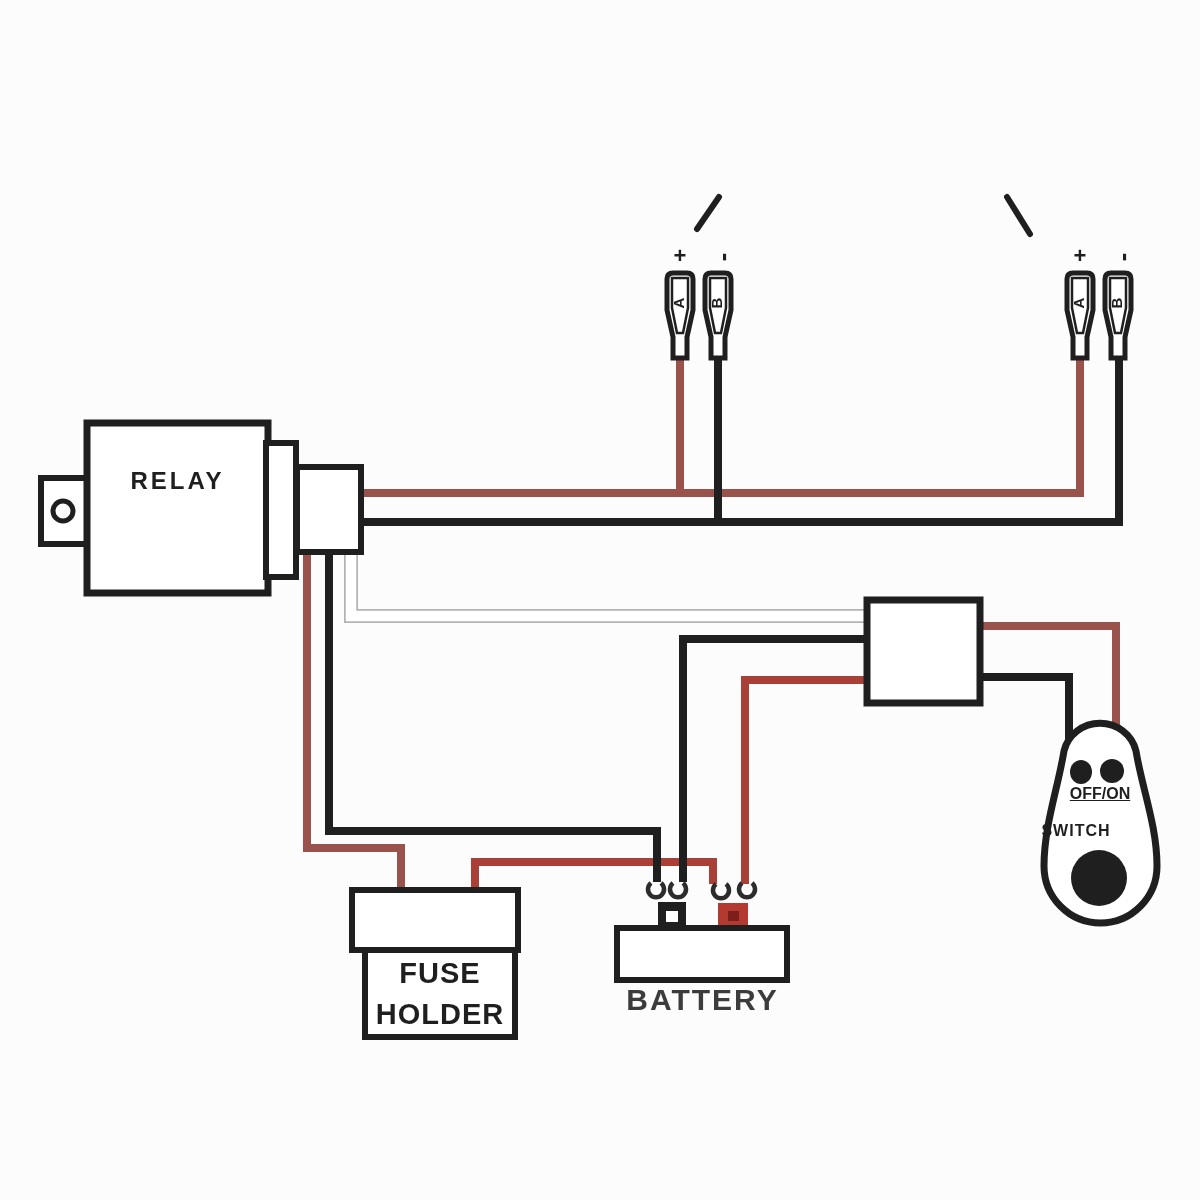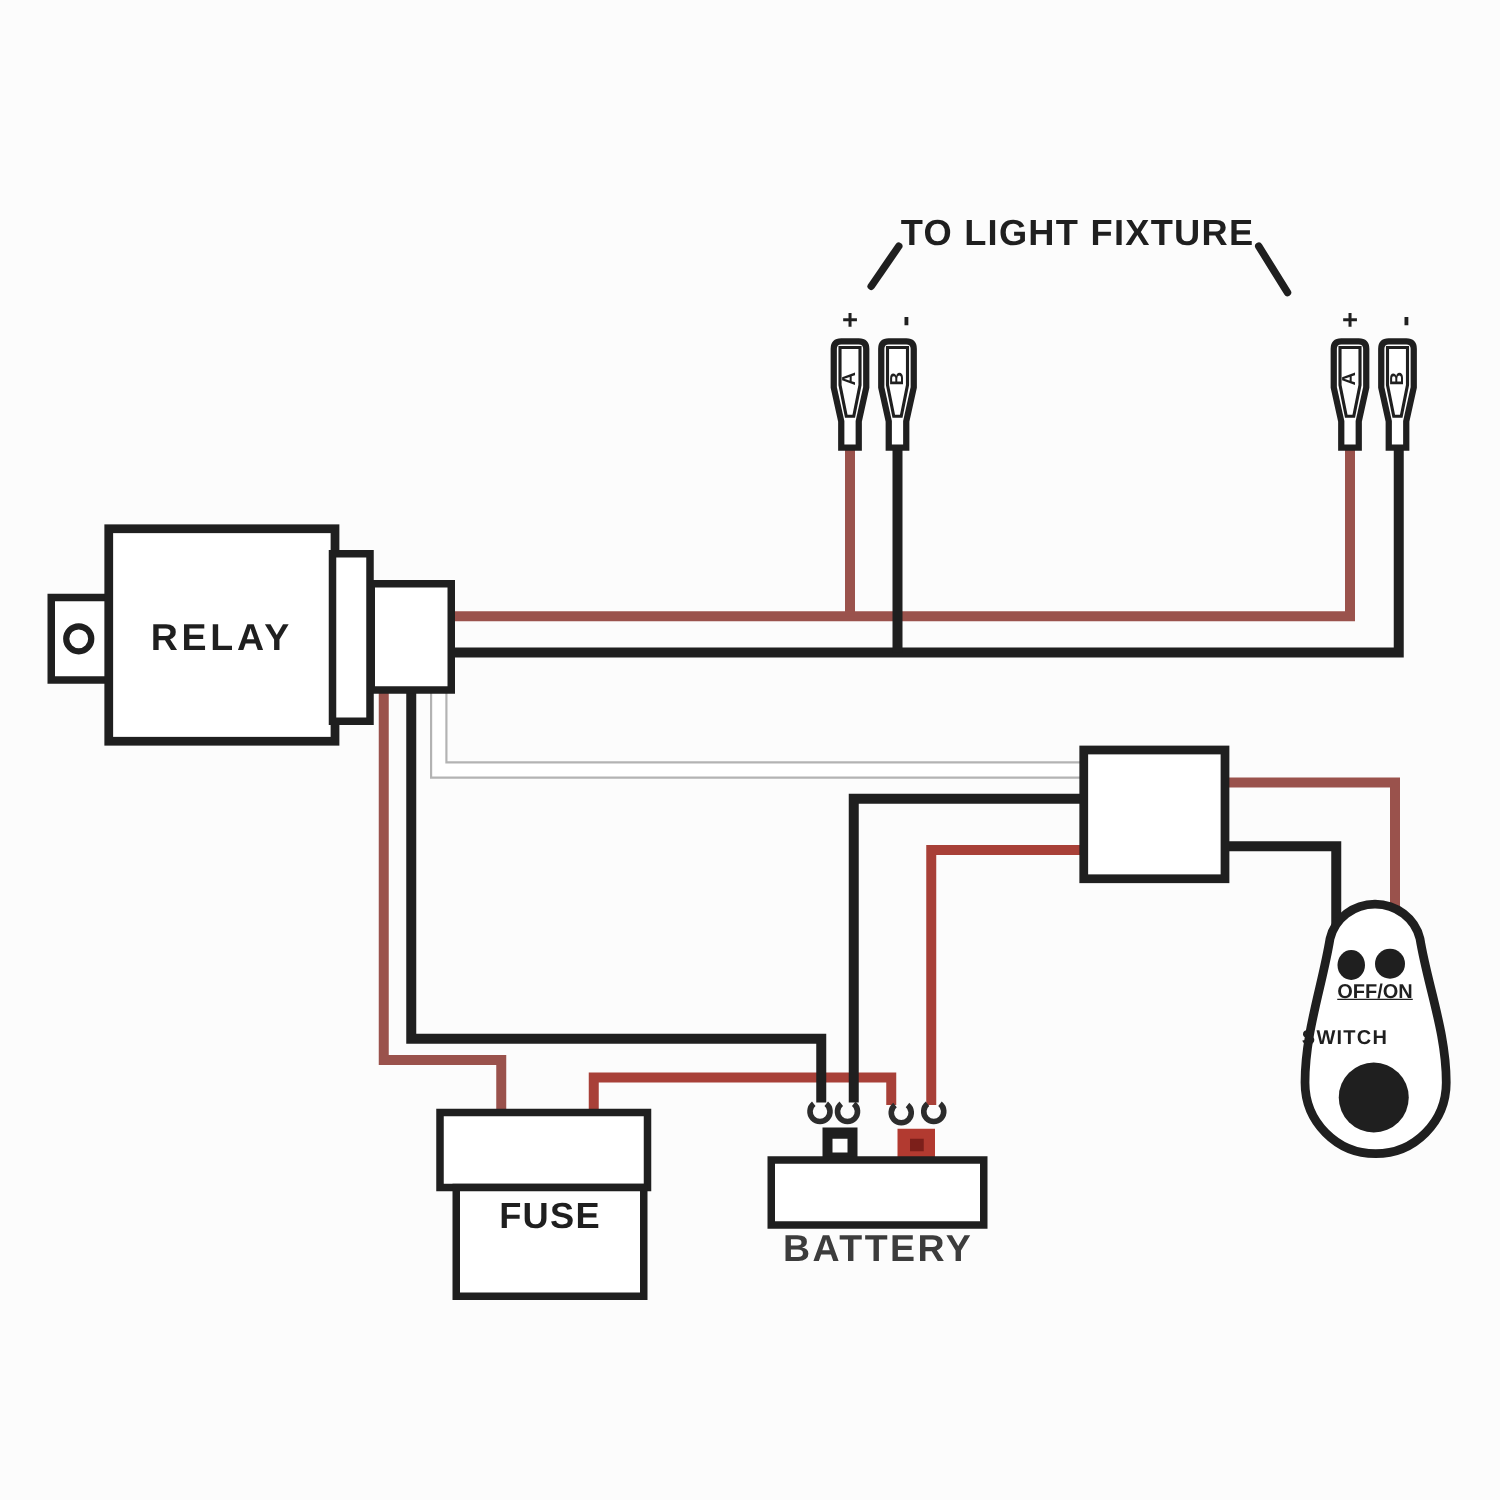--- a/index.html
+++ b/index.html
@@ -2,21 +2,21 @@
 <html style="--bg: #fcfcfc; --wire-black: #1f1f1f; --wire-red: #9a524c; --wire-red-bright: #a84038; --white-wire-casing: #b3b3b3; --component-stroke: #1f1f1f; --battery-pos: #b23a30; --battery-pos-mark: #7c1f1a; --text: #1f1f1f; --battery-text: #3c3c3c;"><head>
 <meta charset="utf-8">
 <style>
   html,body{margin:0;padding:0;background:var(--bg,#fcfcfc);}
   .stage{position:relative;width:1200px;height:1200px;background:var(--bg,#fcfcfc);overflow:hidden;
          font-family:"Liberation Sans",sans-serif;}
   svg{position:absolute;left:0;top:0;}
   .lbl{position:absolute;font-weight:bold;color:var(--text,#1f1f1f);text-align:center;
        font-family:"Liberation Sans",sans-serif;white-space:nowrap;}
   .lbl-title{left:712px;top:171px;width:300px;font-size:29px;letter-spacing:1px;}
-  .lbl-relay{left:105px;top:494px;width:145px;font-size:30px;letter-spacing:3px;}
+  .lbl-relay{left:105px;top:467px;width:145px;font-size:24px;letter-spacing:3px;}
   .lbl-fuse{left:363px;top:953px;width:154px;font-size:29px;line-height:41px;letter-spacing:1px;}
   .lbl-battery{left:610px;top:983px;width:185px;font-size:30px;letter-spacing:2px;color:var(--battery-text,#3c3c3c);}
   .lbl-offon{left:1040px;top:785px;width:120px;font-size:16px;text-decoration:underline;}
   .lbl-switch{left:1016px;top:822px;width:120px;font-size:16px;letter-spacing:1px;}
   
   .w{fill:none;stroke-linecap:butt;stroke-linejoin:miter;}
   .w-red{stroke:var(--wire-red,#9a524c);stroke-width:8;}
   .w-redb{stroke:var(--wire-red-bright,#a84038);stroke-width:8;}
   .w-blk{stroke:var(--wire-black,#1f1f1f);stroke-width:8;}
   .w-white-case{stroke:var(--white-wire-casing,#b3b3b3);stroke-width:14;}
@@ -99,22 +99,22 @@
     <rect x="728" y="911" width="11" height="10" fill="var(--battery-pos-mark,#7c1f1a)"></rect>
 
     <rect class="comp" x="617" y="928" width="170" height="52" stroke-width="6"></rect>
 
     <path class="comp" stroke-width="7" d="M 1064 751 A 37 36 0 0 1 1136 751 C 1142 788 1157 826 1157 866 A 56.5 57 0 1 1 1044 866 C 1044 826 1058 788 1064 751 Z"></path>
     <ellipse cx="1081" cy="772" rx="11" ry="12" fill="var(--wire-black,#1f1f1f)"></ellipse>
     <ellipse cx="1112" cy="771" rx="12" ry="12" fill="var(--wire-black,#1f1f1f)"></ellipse>
     <circle cx="1099" cy="878" r="28" fill="var(--wire-black,#1f1f1f)"></circle>
   </svg>
 
-  <div class="lbl lbl-title">TO LIGHT FIXTURE</div>
   <div class="lbl lbl-relay">RELAY</div>
   <div class="lbl lbl-fuse">
     <div>FUSE</div>
+    <div>HOLDER</div>
   </div>
   <div class="lbl lbl-battery">BATTERY</div>
   <div class="lbl lbl-offon">OFF/ON</div>
   <div class="lbl lbl-switch">SWITCH</div>
 
 </div>
 
 </body></html>

